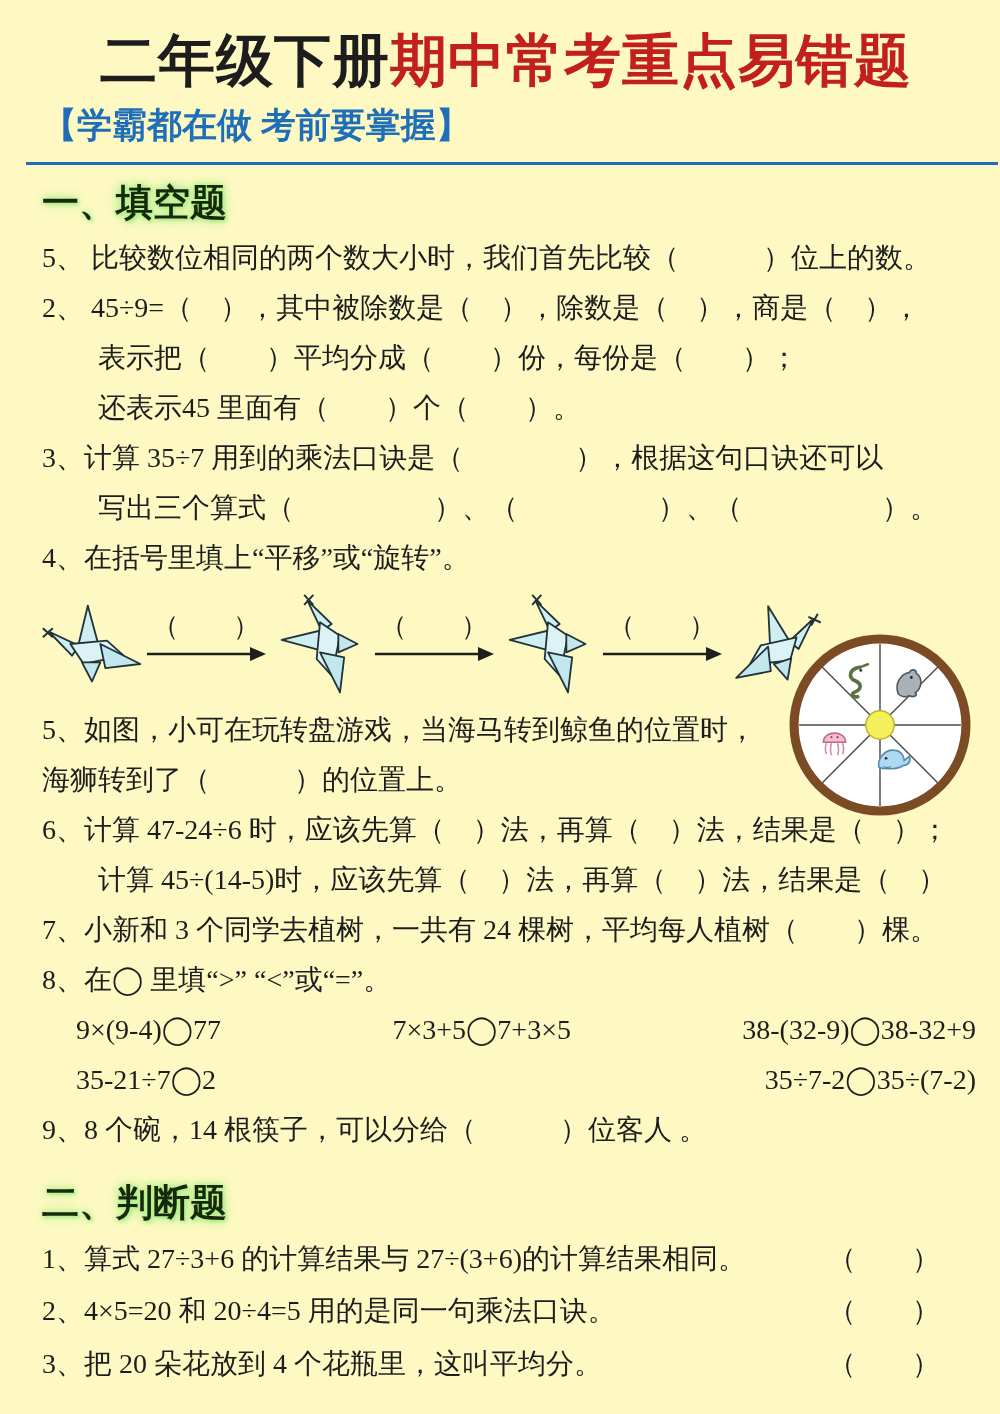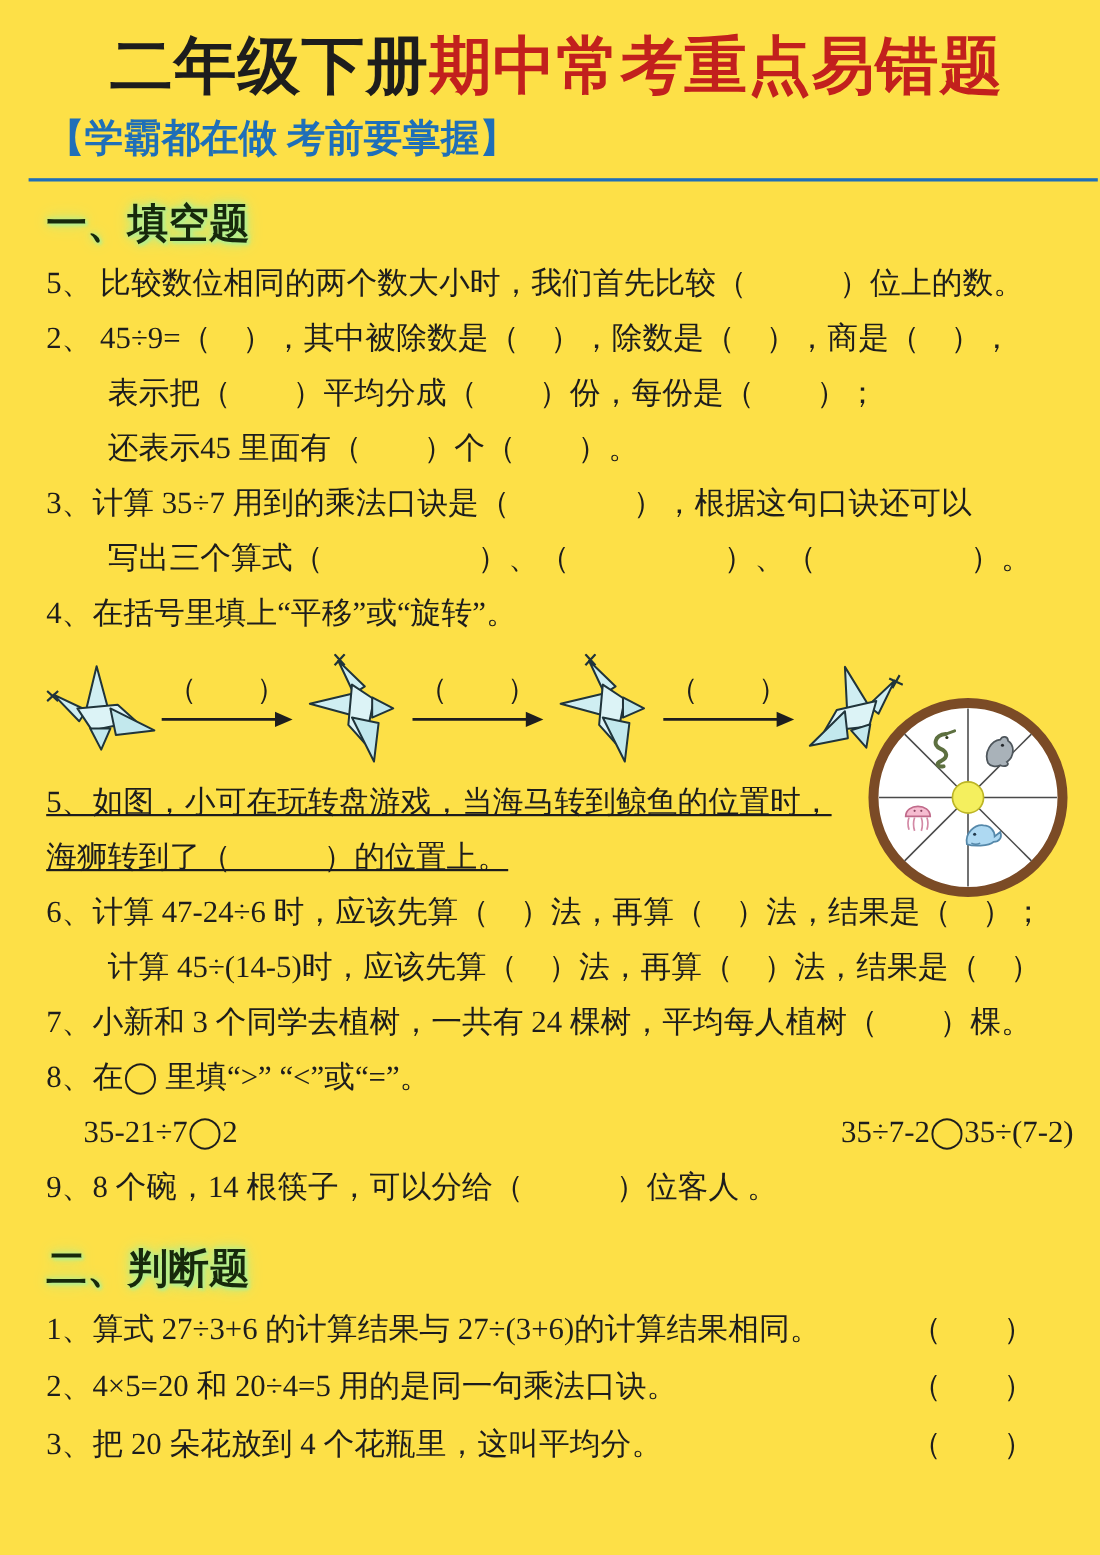--- a/index.html
+++ b/index.html
@@ -1,17 +1,17 @@
 <!DOCTYPE html>
 <html style="--ink: #1d1d1d; --title-red: #c2201d; --subtitle-blue: #1f6fb8; --heading-ink: #17290b; --heading-glow: #b4ef8e; --crane-fill: #cfeef2; --wheel-rim: #7b4b26; --wheel-hub: #f4ef5e;"><head>
 <meta charset="utf-8">
 <style>
   html,body { margin:0; padding:0; background:#ffffff; }
   .page {
-    position:relative; width:1000px; height:1414px; background:#fde047;
+    position:relative; width:1000px; height:1414px; background:#fef9c3;
     font-family:"Liberation Serif","DejaVu Serif",serif;
     color:var(--ink,#1d1d1d); overflow:hidden;
   }
   .inner { padding:24px 30px 0 42px; }
 
   h1.title { margin:4px 0 0; text-align:center; font-size:57px; font-weight:900;
              letter-spacing:1px; line-height:1.15; white-space:nowrap; }
   .t-red { color:var(--title-red,#c2201d); }
   .subtitle { text-align:left; font-size:35px; font-weight:bold;
               color:var(--subtitle-blue,#1f6fb8); margin-top:8px; }
@@ -22,21 +22,21 @@
     color:var(--heading-ink,#17290b);
     text-shadow:0 0 4px var(--heading-glow,#b4ef8e),
                 0 0 9px var(--heading-glow,#b4ef8e),
                 0 0 15px var(--heading-glow,#b4ef8e),
                 2px 2px 3px var(--heading-glow,#b4ef8e);
   }
   h2.sec2 { margin-top:23px; }
 
   .line { font-size:28px; line-height:50px; margin:0; white-space:nowrap; }
   .indent { padding-left:56px; }
-  .narrow { padding-right:95px;text-decoration:underline; }
+  .narrow { padding-right:95px; }
 
   .exprrow { display:flex; justify-content:space-between; width:900px;
              padding-left:34px; font-size:28px; line-height:50px; white-space:nowrap; }
 
   .cranes { display:flex; align-items:center; height:122px; margin:0; }
   .crane { flex:0 0 auto; }
   .c2,.c3 { transform:scaleX(-1) rotate(90deg); }
   .c4 { transform:scaleX(-1) rotate(18deg); }
   .arrowbox { display:flex; flex-direction:column; align-items:center;
               width:128px; flex:0 0 auto; margin:-14px 0 0 0; }
@@ -119,20 +119,25 @@
     </div>
 
     <p class="line narrow">5、如图，小可在玩转盘游戏，当海马转到鲸鱼的位置时，</p>
     <p class="line narrow">海狮转到了（　　　）的位置上。</p>
     <p class="line">6、计算 47-24÷6 时，应该先算（　）法，再算（　）法，结果是（　）；</p>
     <p class="line indent">计算 45÷(14-5)时，应该先算（　）法，再算（　）法，结果是（　）</p>
     <p class="line">7、小新和 3 个同学去植树，一共有 24 棵树，平均每人植树（　　）棵。</p>
     <p class="line">8、在◯ 里填“&gt;” “&lt;”或“=”。</p>
 
     <div class="exprrow">
+      <span>9×(9-4)◯77</span>
+      <span>7×3+5◯7+3×5</span>
+      <span>38-(32-9)◯38-32+9</span>
+    </div>
+    <div class="exprrow">
       <span>35-21÷7◯2</span>
       <span>35÷7-2◯35÷(7-2)</span>
     </div>
 
     <p class="line">9、8 个碗，14 根筷子，可以分给（　　　）位客人 。</p>
 
     <h2 class="sec sec2">二、判断题</h2>
 
     <p class="judge">
       <span>1、算式 27÷3+6 的计算结果与 27÷(3+6)的计算结果相同。</span>

